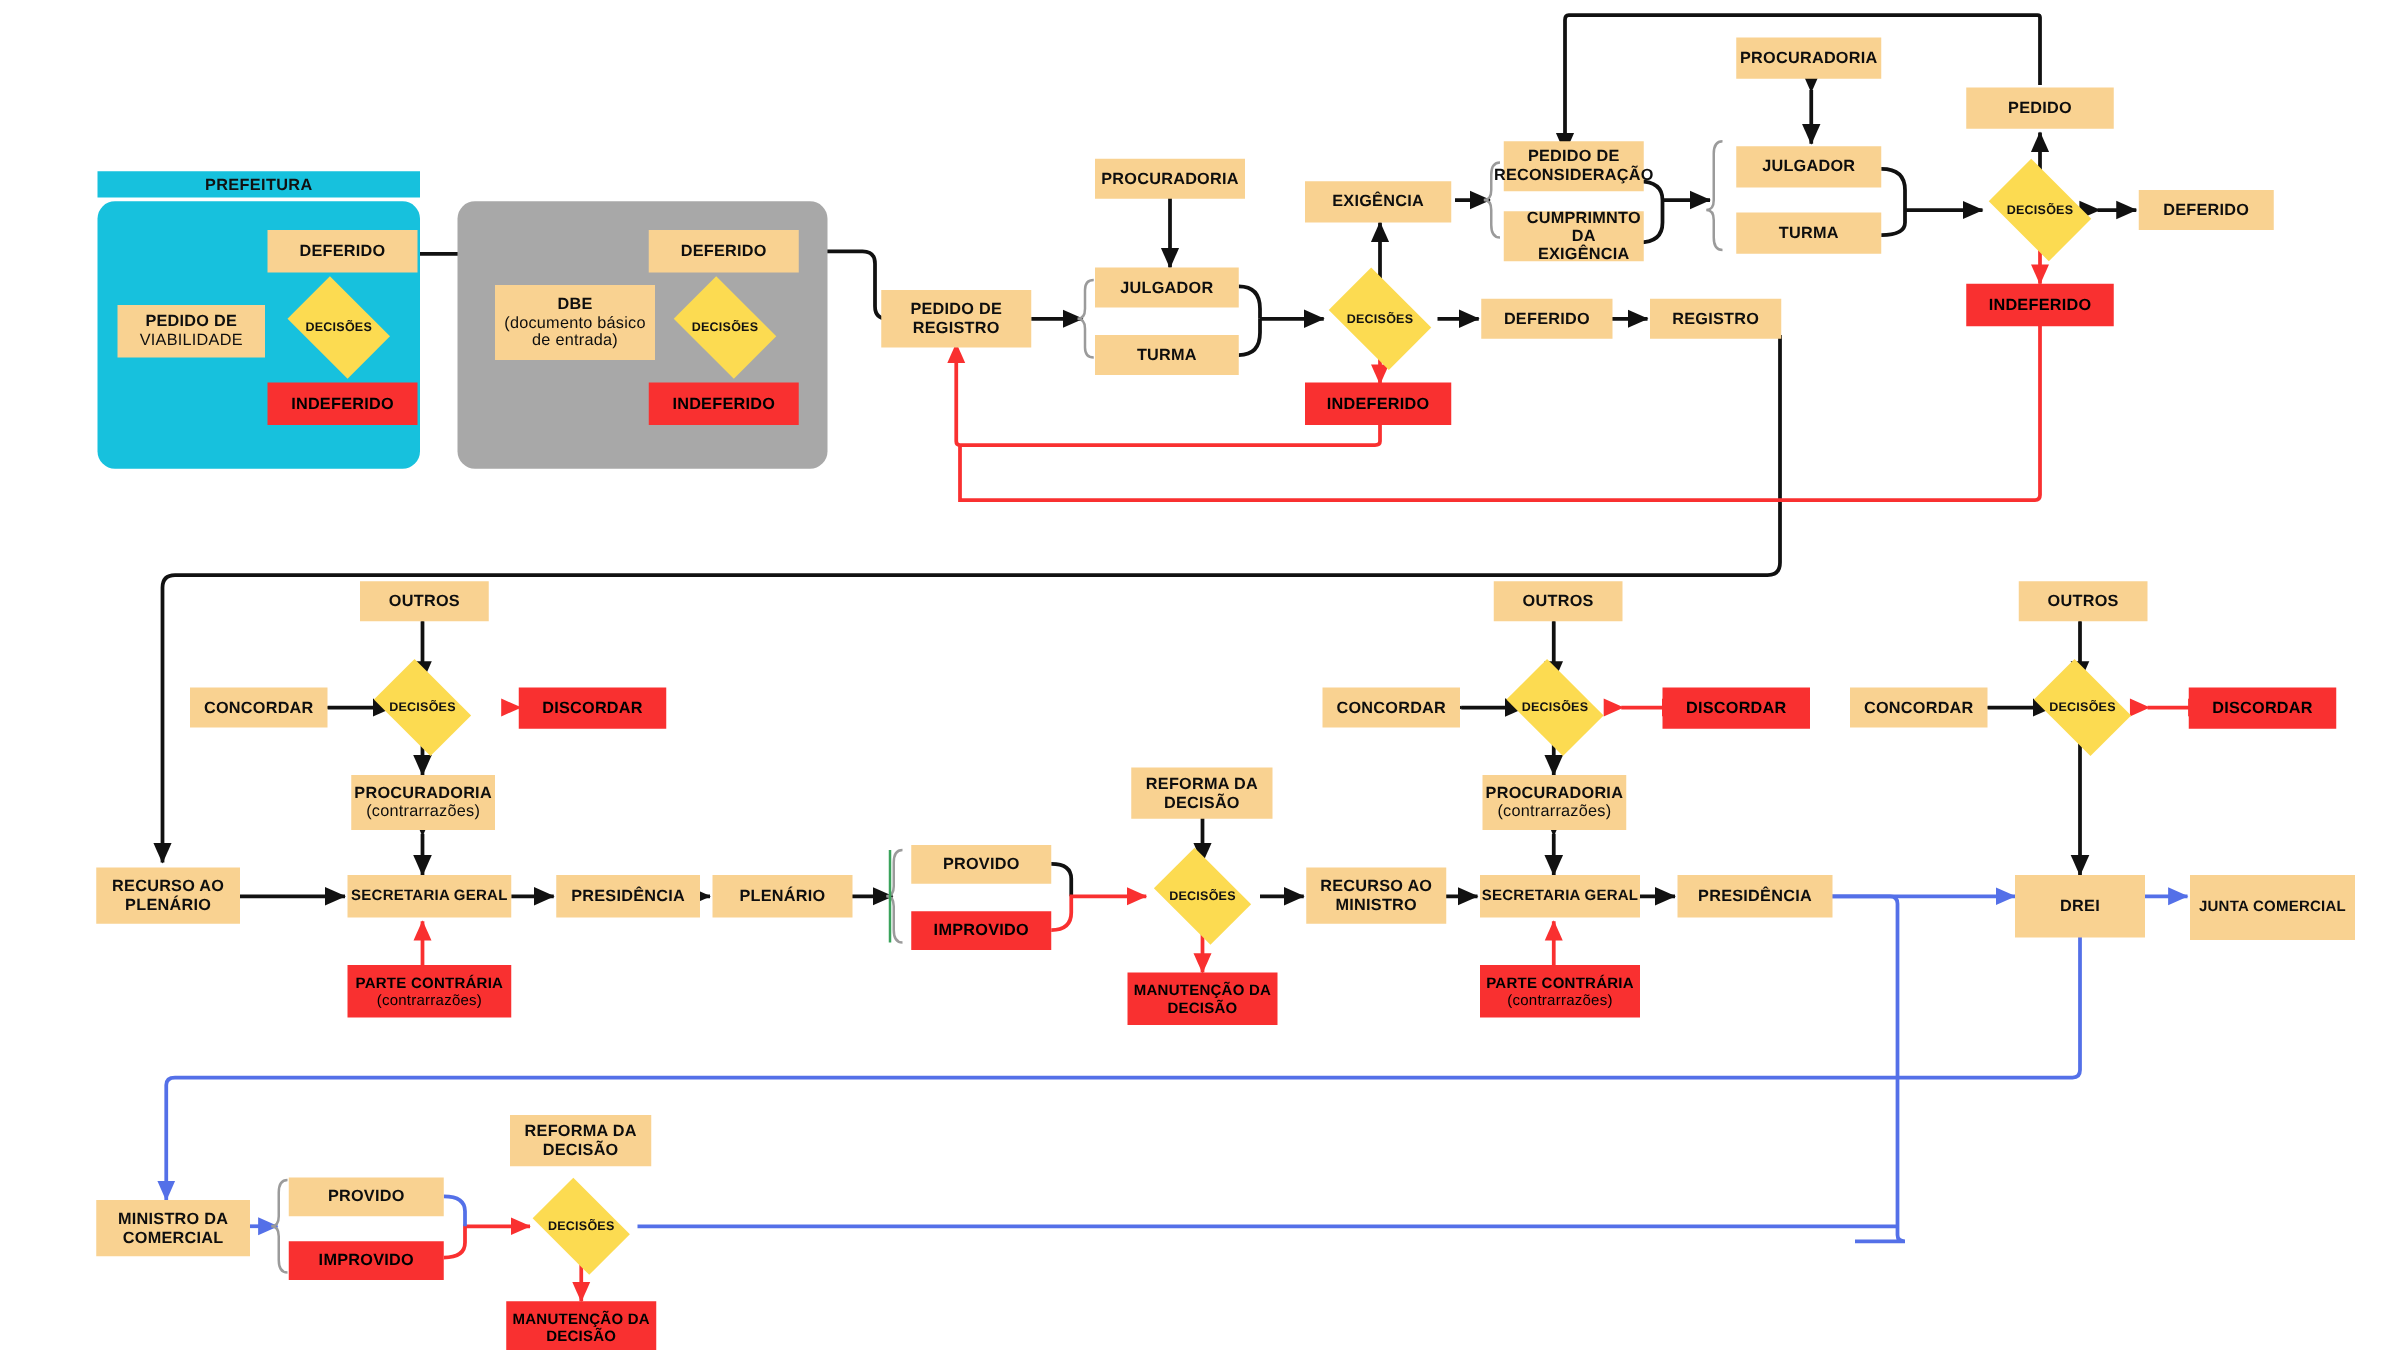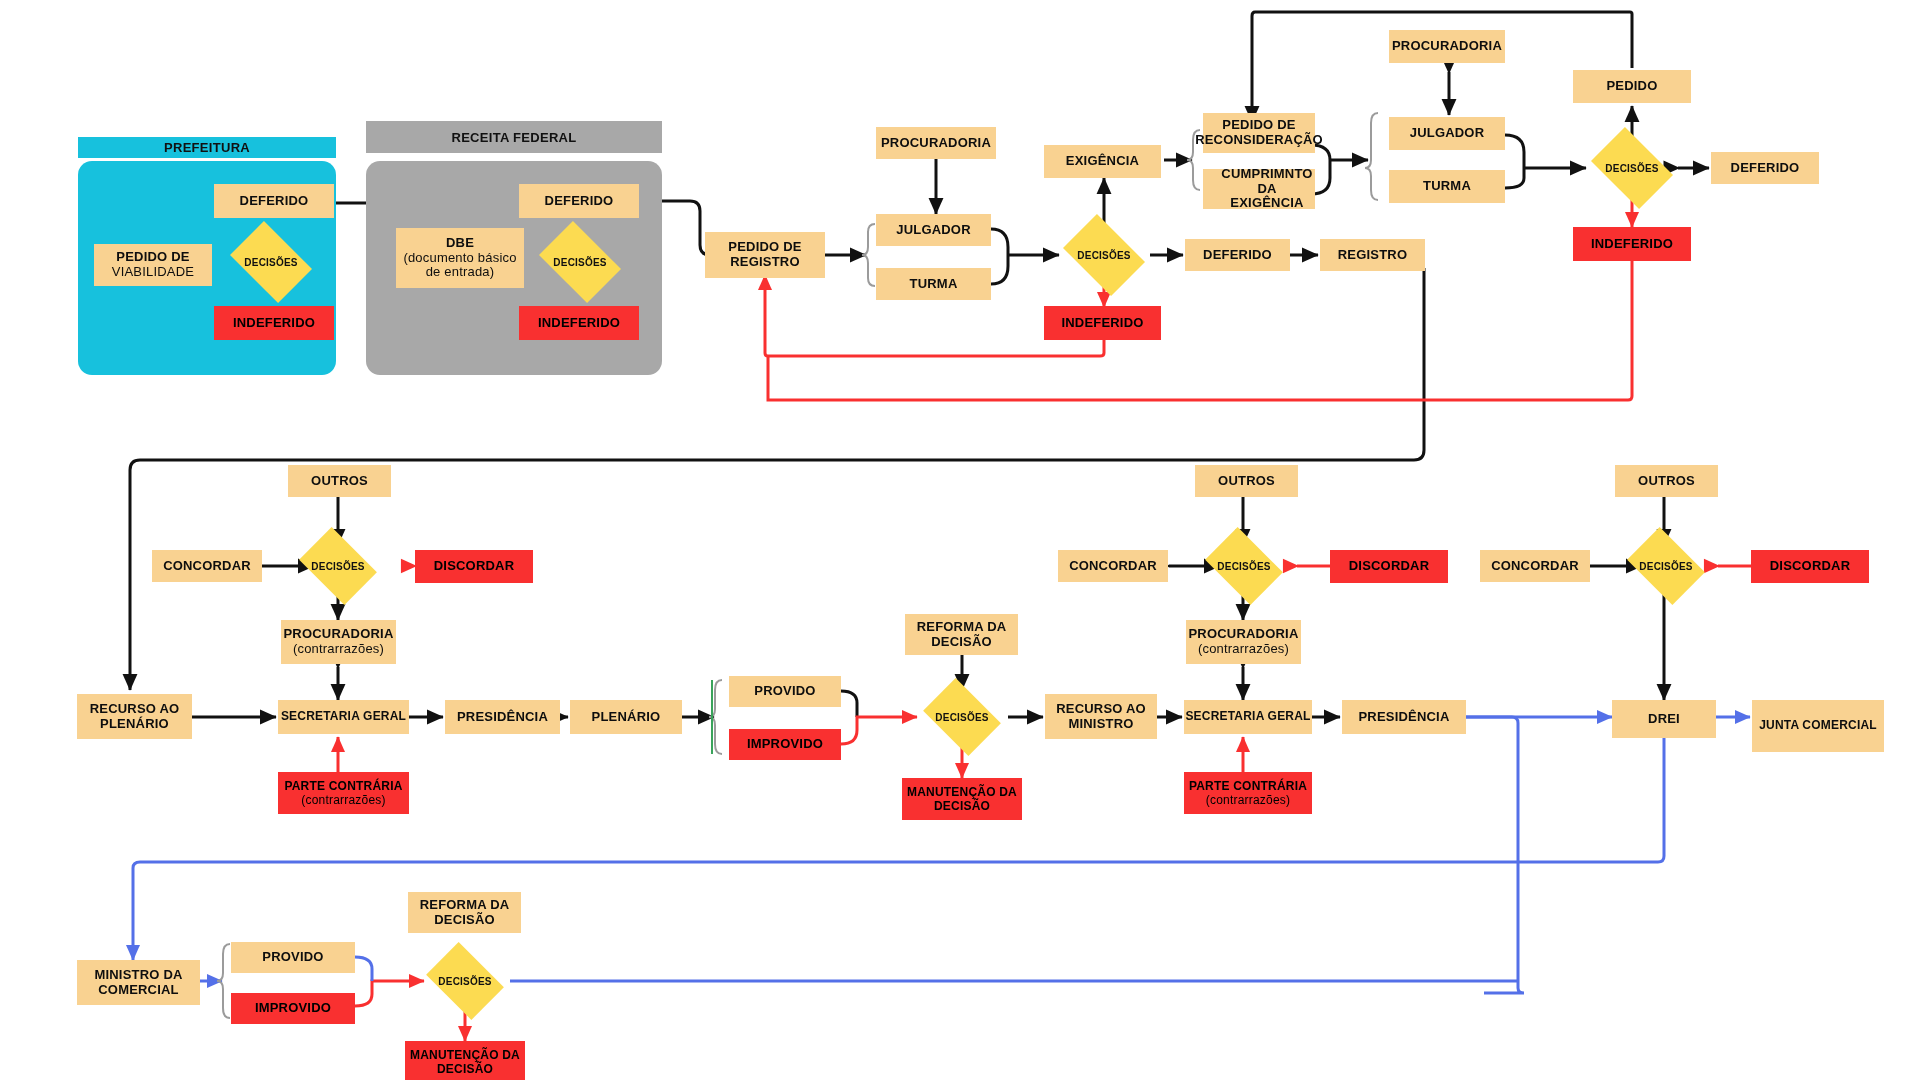--- a/index.html
+++ b/index.html
@@ -179,23 +179,20 @@
     <g stroke="#3aa35b" stroke-width="2" fill="none">
       <path d="M712,680 L712,754"></path>
     </g>
   </svg>
 
   <div class="group-header hdr-blue" style="left:78px;top:137px;width:258px;height:21px;text-align:right;">
     <span>PREFEITURA</span>
   </div>
   <div class="group-body body-blue" style="left:78px;top:161px;width:258px;height:214px;"></div>
 
-  <div class="group-header hdr-grey" style="left:366px;top:121px;width:296px;height:32px;">
-    <span>RECEITA FEDERAL</span>
-  </div>
   <div class="group-body body-grey" style="left:366px;top:161px;width:296px;height:214px;"></div>
 
   <div class="node box" style="left:94px;top:244px;width:118px;height:42px;">
     <div><span>PEDIDO DE</span><span class="sub">VIABILIDADE</span></div>
   </div>
   <div class="diamond" style="left:237px;top:238px;width:68px;height:48px;">
     <div class="dshape"></div>
     <span class="dlabel">DECISÕES</span>
   </div>
   <div class="node box" style="left:214px;top:184px;width:120px;height:34px;">
@@ -364,21 +361,21 @@
   <div class="node box" style="left:1480px;top:550px;width:110px;height:32px;">
     <span>CONCORDAR</span>
   </div>
   <div class="diamond" style="left:1634px;top:543px;width:64px;height:46px;">
     <div class="dshape"></div>
     <span class="dlabel">DECISÕES</span>
   </div>
   <div class="node red" style="left:1751px;top:550px;width:118px;height:33px;">
     <span>DISCORDAR</span>
   </div>
-  <div class="node box" style="left:1612px;top:700px;width:104px;height:38px;">
+  <div class="node box" style="left:1612px;top:700px;width:104px;height:50px;">
     <span>DREI</span>
   </div>
   <div class="node box" style="left:1752px;top:700px;width:132px;height:52px;">
     <span style="font-size:12px;">JUNTA COMERCIAL</span>
   </div>
 
   <div class="node box" style="left:77px;top:960px;width:123px;height:45px;">
     <div><span>MINISTRO DA</span><span class="sub" style="font-weight:700;">COMERCIAL</span></div>
   </div>
   <div class="node box" style="left:231px;top:942px;width:124px;height:31px;">

